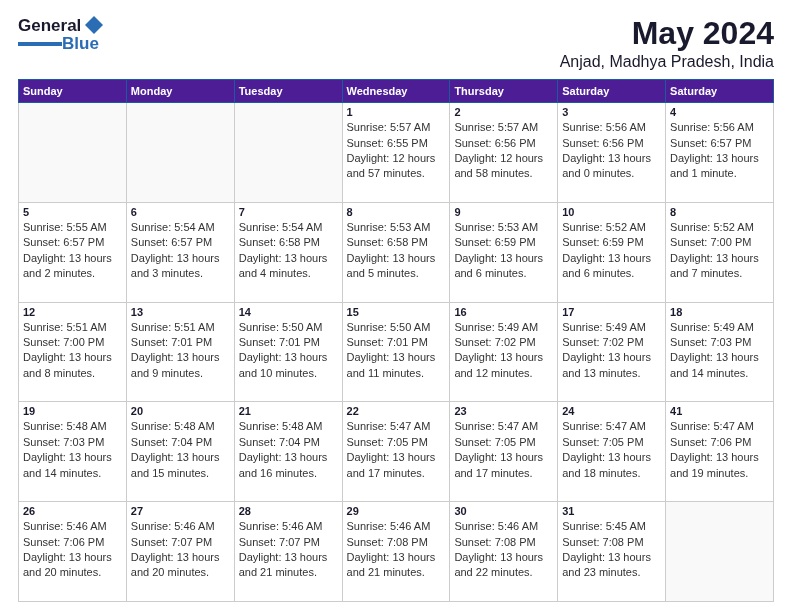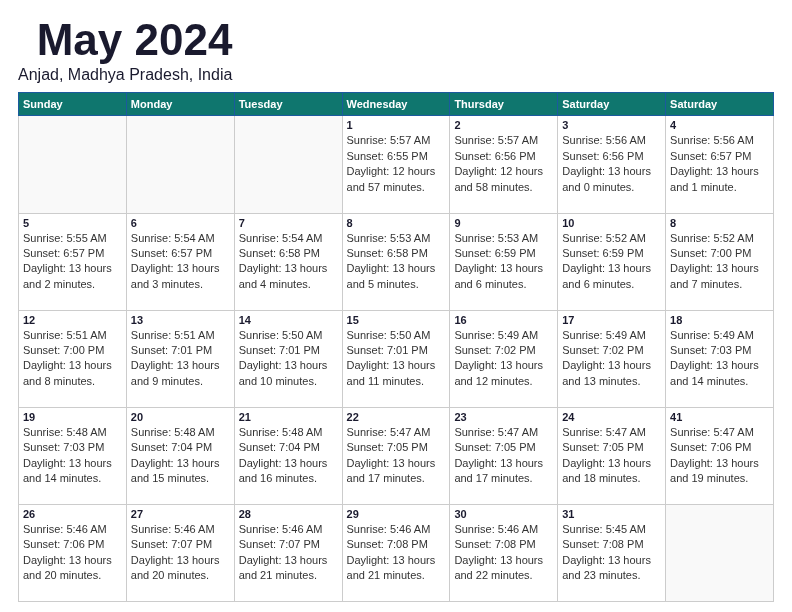--- a/index.html
+++ b/index.html
@@ -25,39 +25,39 @@
     }
     .logo {
       display: flex;
       flex-direction: column;
       align-items: flex-start;
     }
     .title-block {
       text-align: right;
     }
     .title-month {
-      font-size: 44px;
+      font-size: 32px;
       font-weight: bold;
       color: #1a1a2e;
       line-height: 1.1;
     }
     .title-location {
       font-size: 16px;
       color: #1a1a2e;
       margin-top: 2px;
     }
     .calendar {
       flex: 1;
       border: 1px solid #ccc;
       border-collapse: collapse;
       width: 100%;
       table-layout: fixed;
     }
     .calendar th {
-      background: #0f766e;
+      background: #4c1d95;
       color: #fff;
       font-size: 11px;
       font-weight: bold;
       padding: 5px 4px;
       text-align: left;
       border: 1px solid #1a5a9e;
     }
     .calendar td {
       border: 1px solid #ccc;
       vertical-align: top;
@@ -79,20 +79,32 @@
       font-size: 11px;
       color: #333;
       line-height: 1.4;
     }
   </style>
 </head>
 <body>
 
 <div class="page">
   <div class="header">
+    <div class="logo">
+      <div style="display:flex;align-items:center;">
+        <span style="font-size:17px;font-weight:bold;color:#1a1a2e;">General</span>
+        <svg width="22" height="22" viewBox="0 0 22 22" style="margin-left:2px;margin-top:-2px;">
+          <polygon points="11,2 20,11 11,20 2,11" fill="#2a6db5"></polygon>
+        </svg>
+      </div>
+      <div style="display:flex;align-items:center;margin-top:-2px;">
+        <div style="width:44px;height:4px;background:#2a6db5;"></div>
+        <span style="font-size:17px;font-weight:bold;color:#2a6db5;margin-left:0;">Blue</span>
+      </div>
+    </div>
     <div class="title-block">
       <div class="title-month">May 2024</div>
       <div class="title-location">Anjad, Madhya Pradesh, India</div>
     </div>
   </div>
 
   <table class="calendar">
     <thead>
       <tr>
         <th>Sunday</th>

